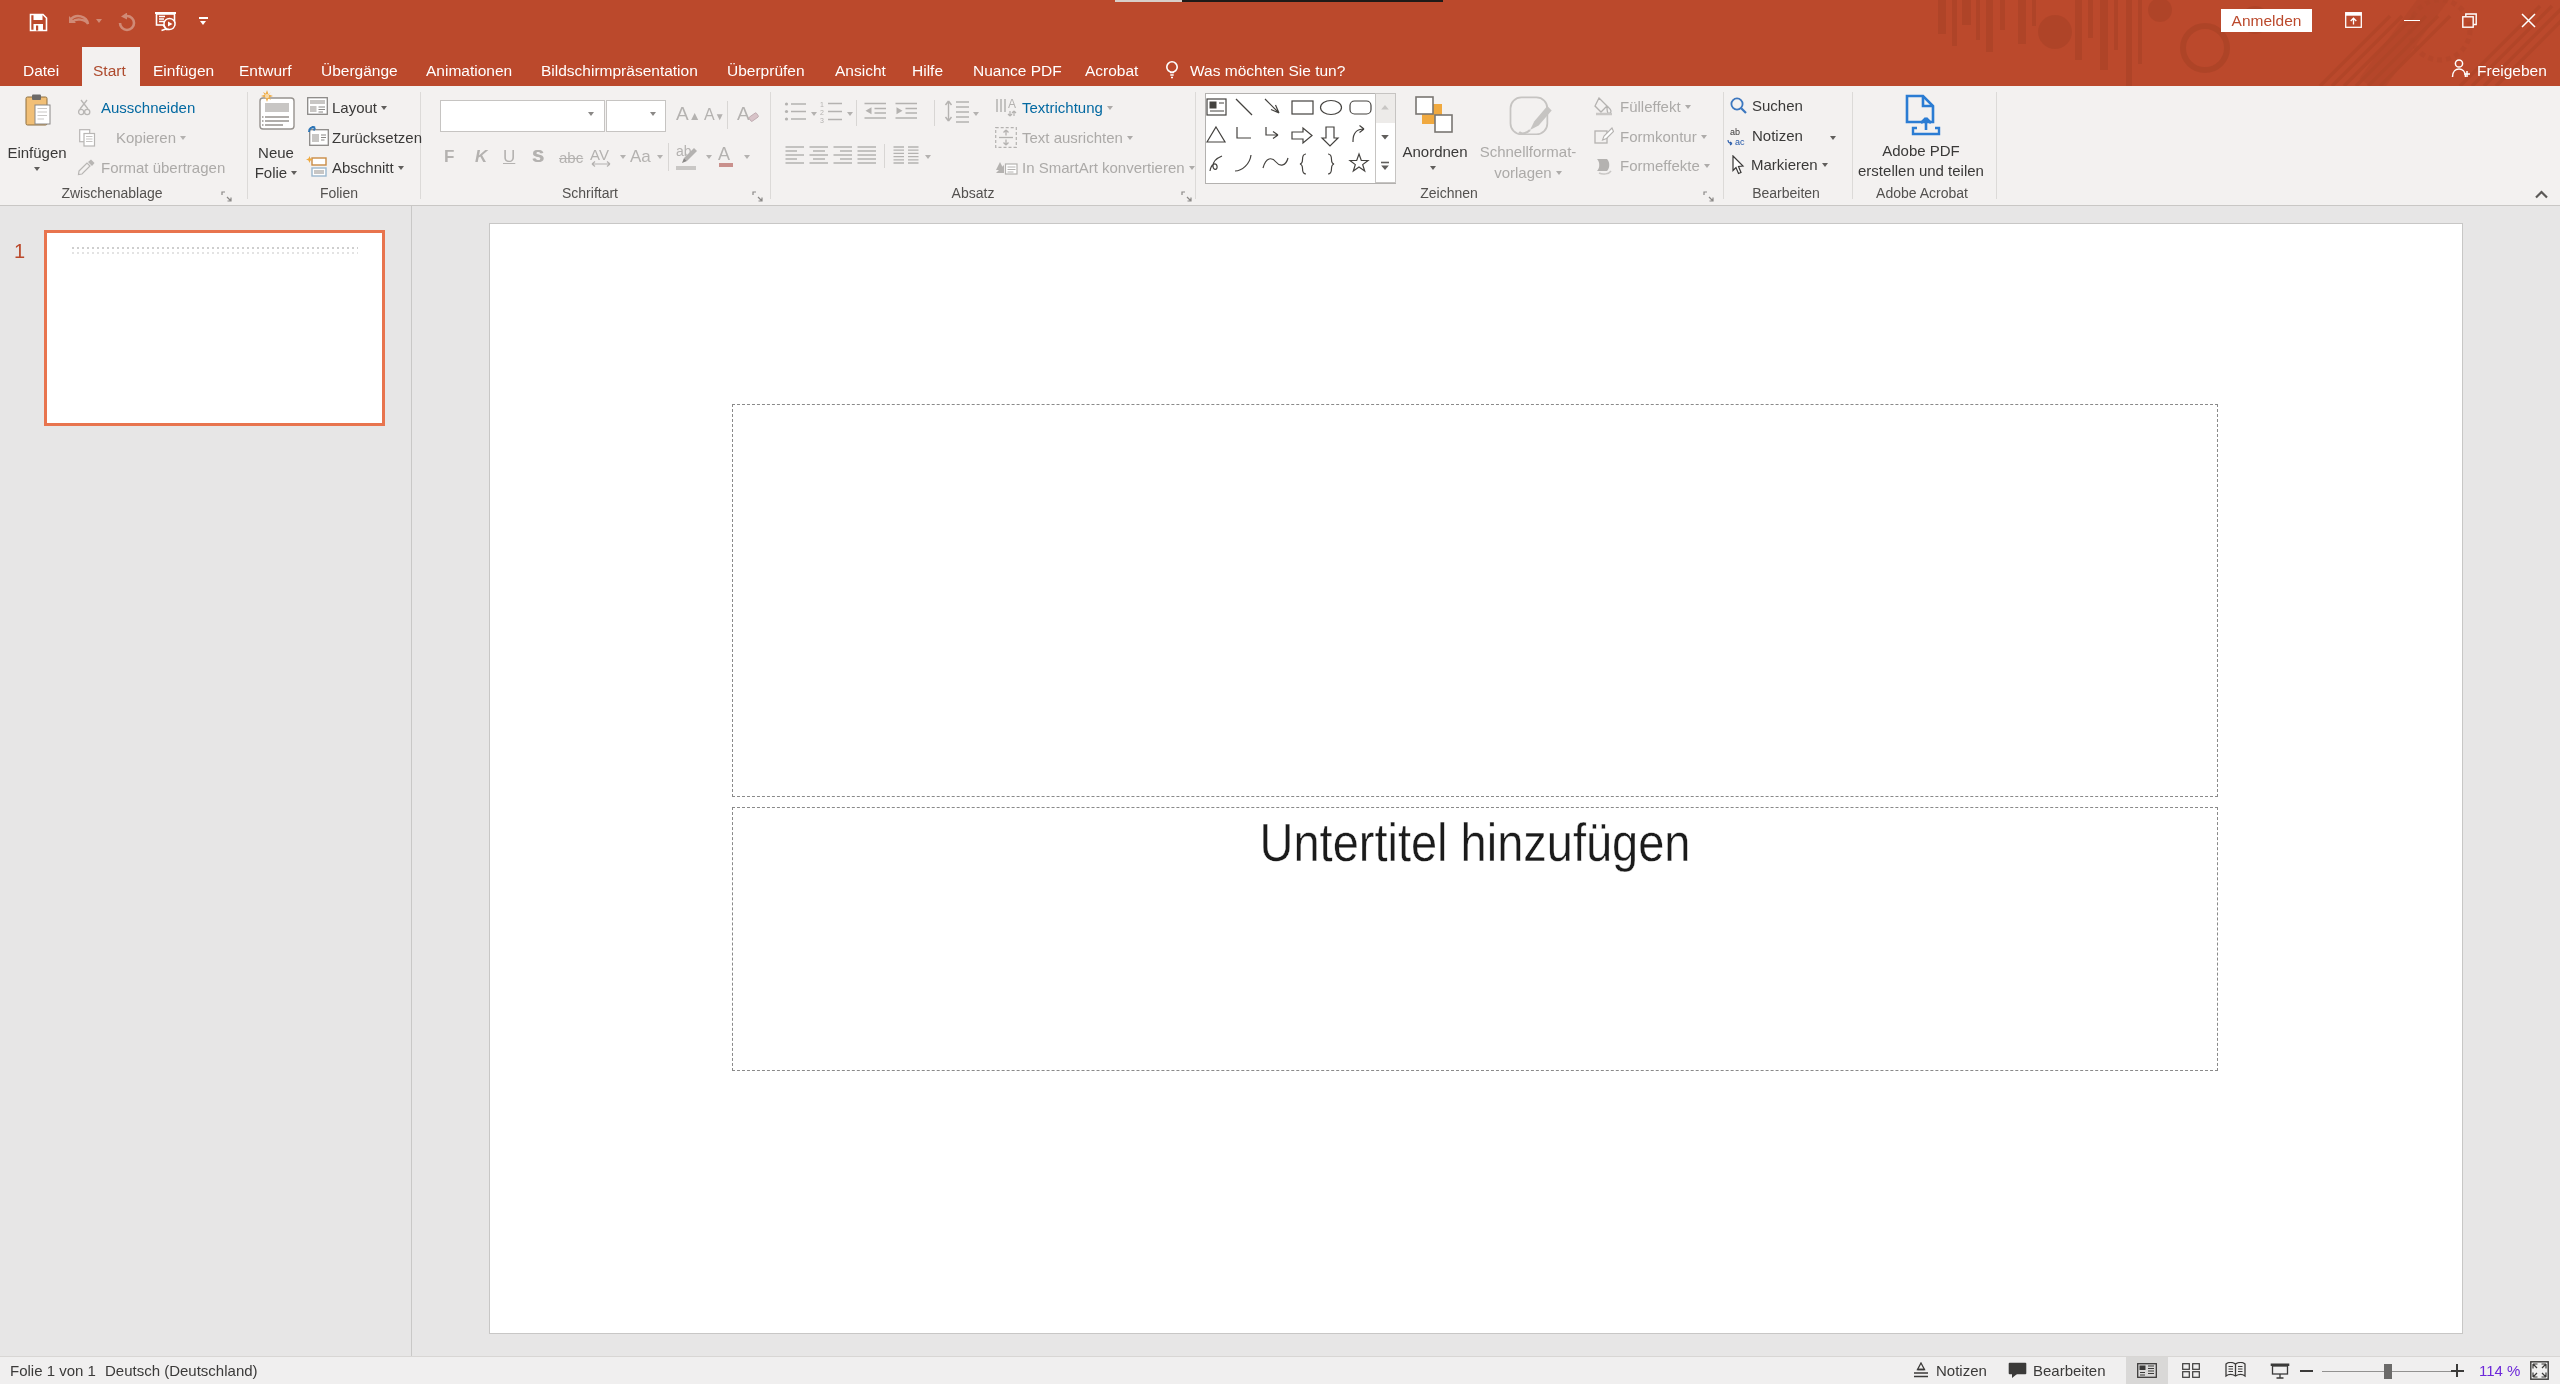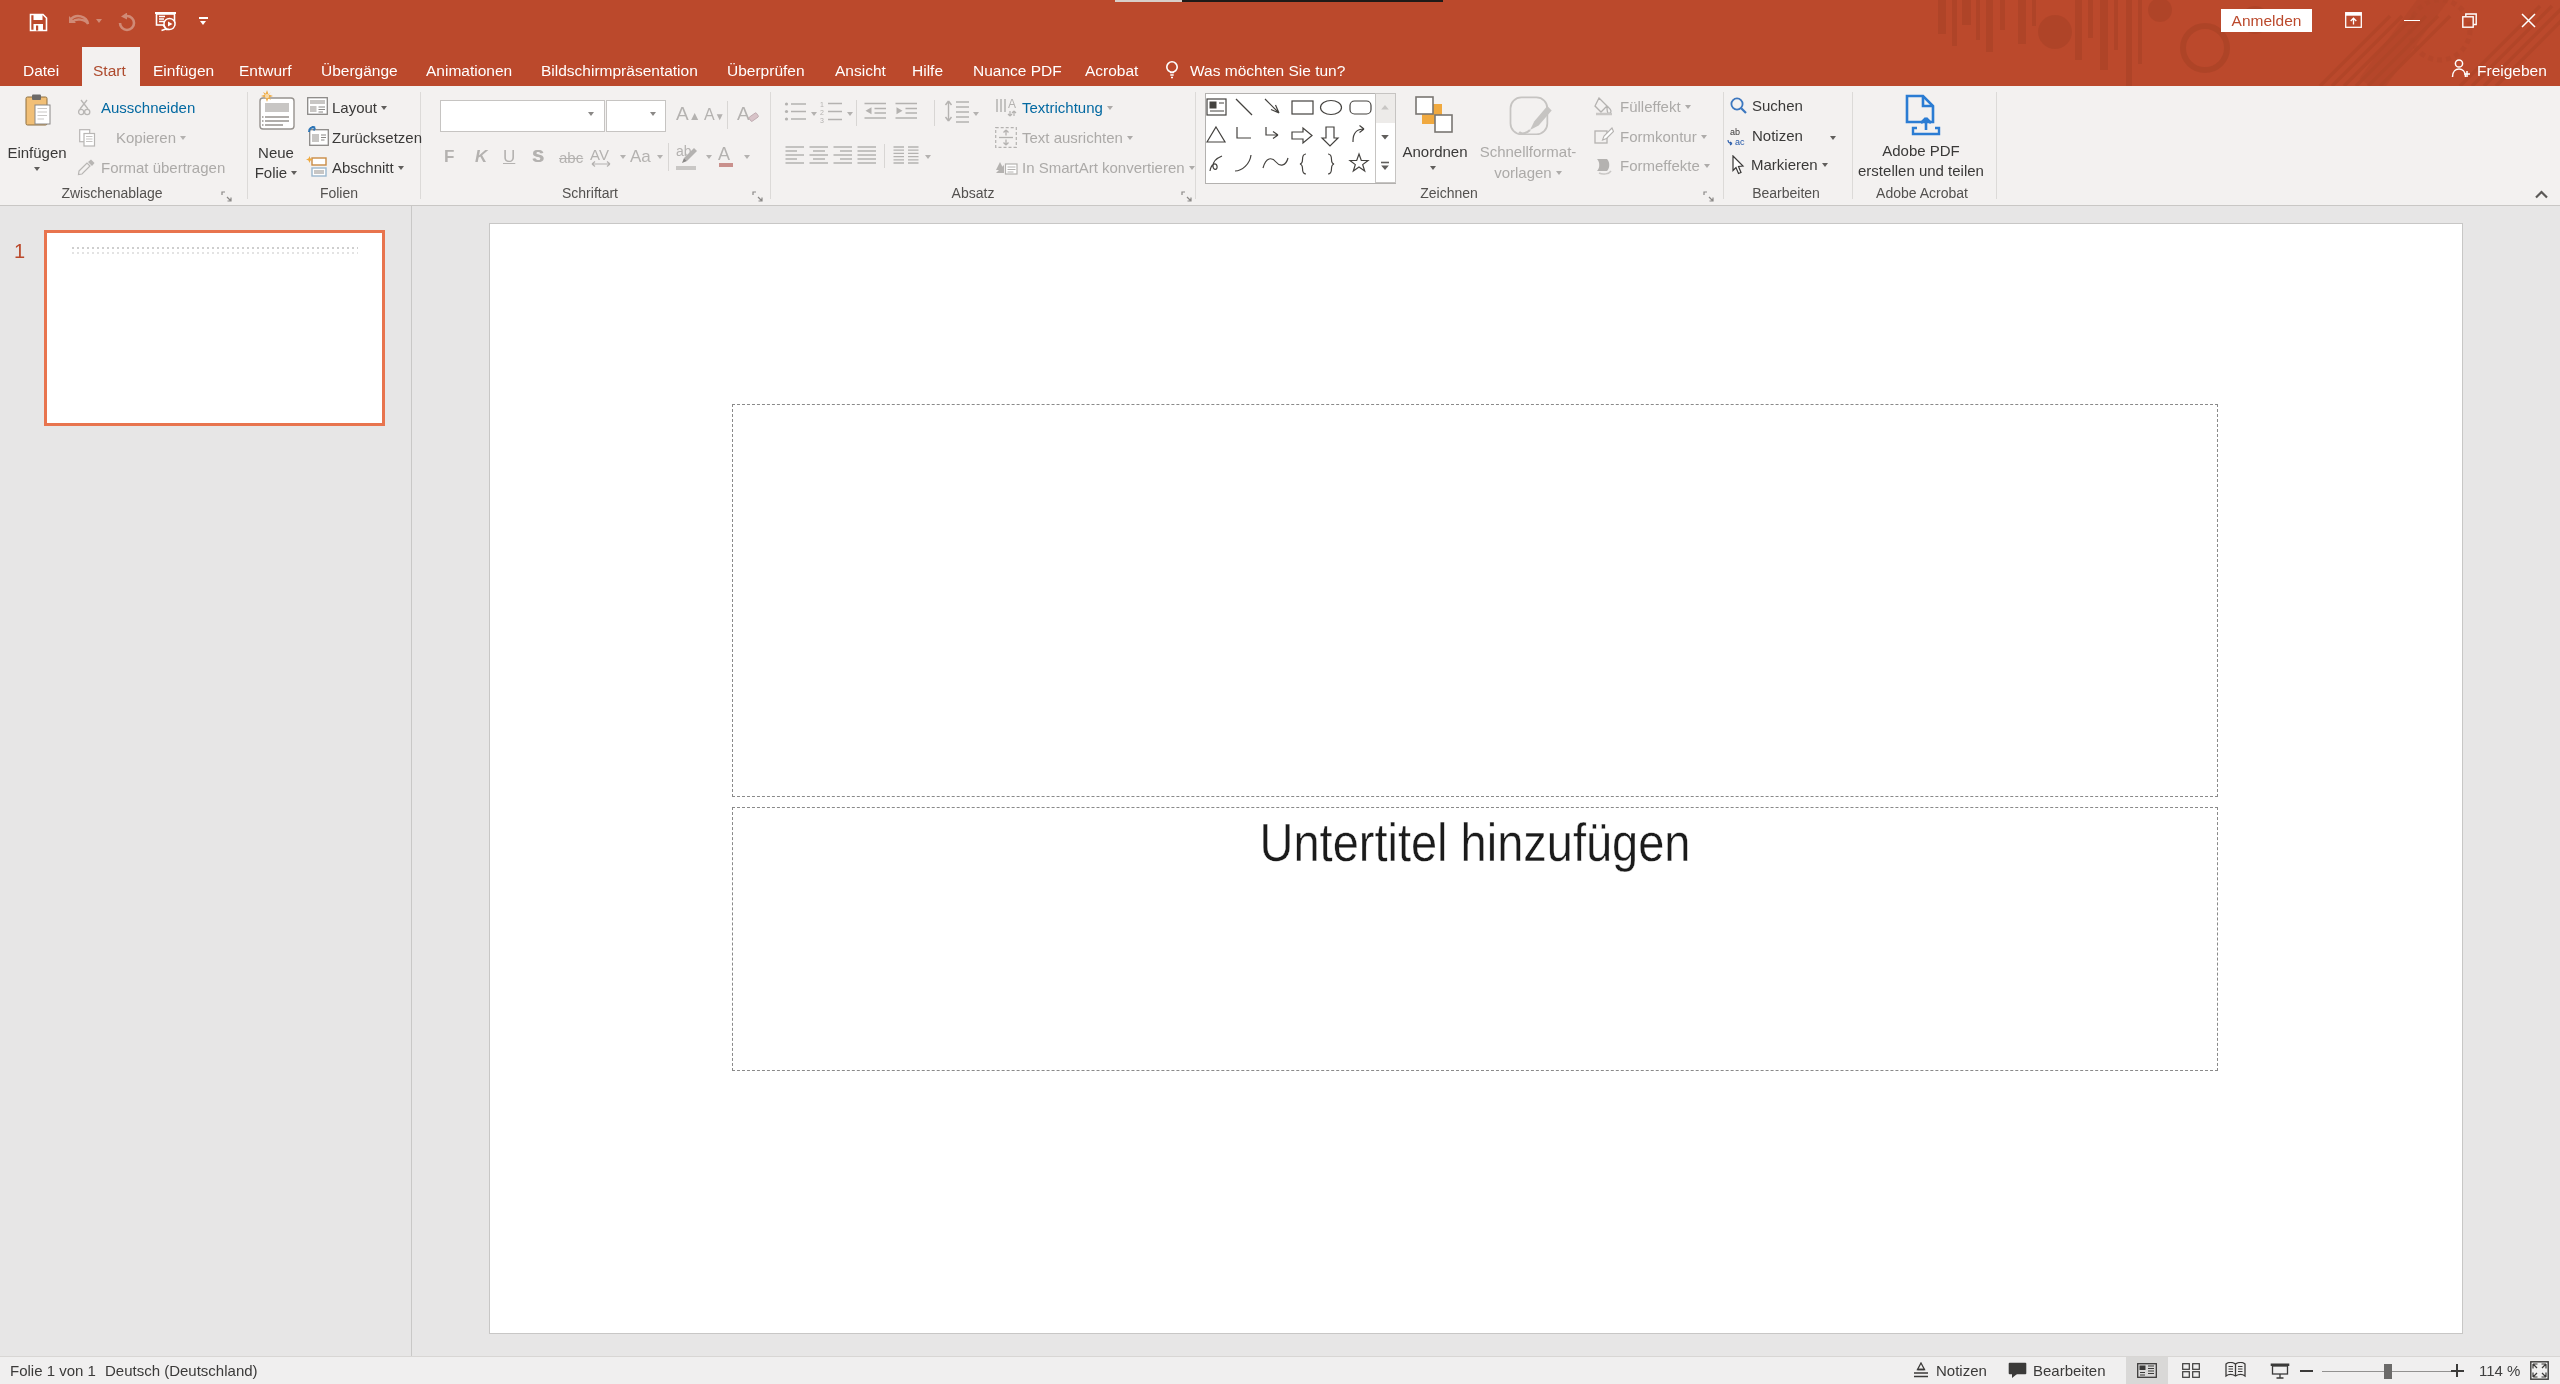--- a/index.html
+++ b/index.html
@@ -468,18 +468,18 @@
 <svg class="a" style="left:2270px;top:1362px;" width="20" height="17" viewBox="0 0 20 17">
  <rect x="0.7" y="1.5" width="18.6" height="2.5" fill="#3B3A39"></rect>
  <rect x="2.5" y="4" width="15" height="8" fill="none" stroke="#3B3A39" stroke-width="1.3"></rect>
  <path d="M10 12 V15.5 M6.5 16 H13.5" stroke="#3B3A39" stroke-width="1.3"></path>
 </svg>
 <div class="a" style="left:2300px;top:1370px;width:13px;height:2px;background:#3B3A39;"></div>
 <div class="a" style="left:2322px;top:1371px;width:133px;height:1px;background:#929190;"></div>
 <div class="a" style="left:2384px;top:1364px;width:8px;height:15px;background:#6B6A69;"></div>
 <div class="a" style="left:2456px;top:1364px;width:2px;height:13px;background:#3B3A39;"></div>
 <div class="a" style="left:2450.5px;top:1369.5px;width:13px;height:2px;background:#3B3A39;"></div>
-<div class="a nw" style="left:2479px;top:1362px;font-size:15px;color:#404040;">114 %</div>
+<div class="a nw" style="left:2479px;top:1362px;font-size:15px;color:#6d28d9;">114 %</div>
 <svg class="a" style="left:2530px;top:1361px;" width="19" height="19" viewBox="0 0 19 19">
  <rect x="0.8" y="0.8" width="17.4" height="17.4" fill="none" stroke="#3B3A39" stroke-width="1.4"></rect>
  <path d="M3 3 L7.5 3 M3 3 L3 7.5 M3 3 L7 7 M16 3 L11.5 3 M16 3 L16 7.5 M16 3 L12 7 M3 16 L7.5 16 M3 16 L3 11.5 M3 16 L7 12 M16 16 L11.5 16 M16 16 L16 11.5 M16 16 L12 12" stroke="#3B3A39" stroke-width="1.2"></path>
 </svg>
 </div>
 
 </body></html>

